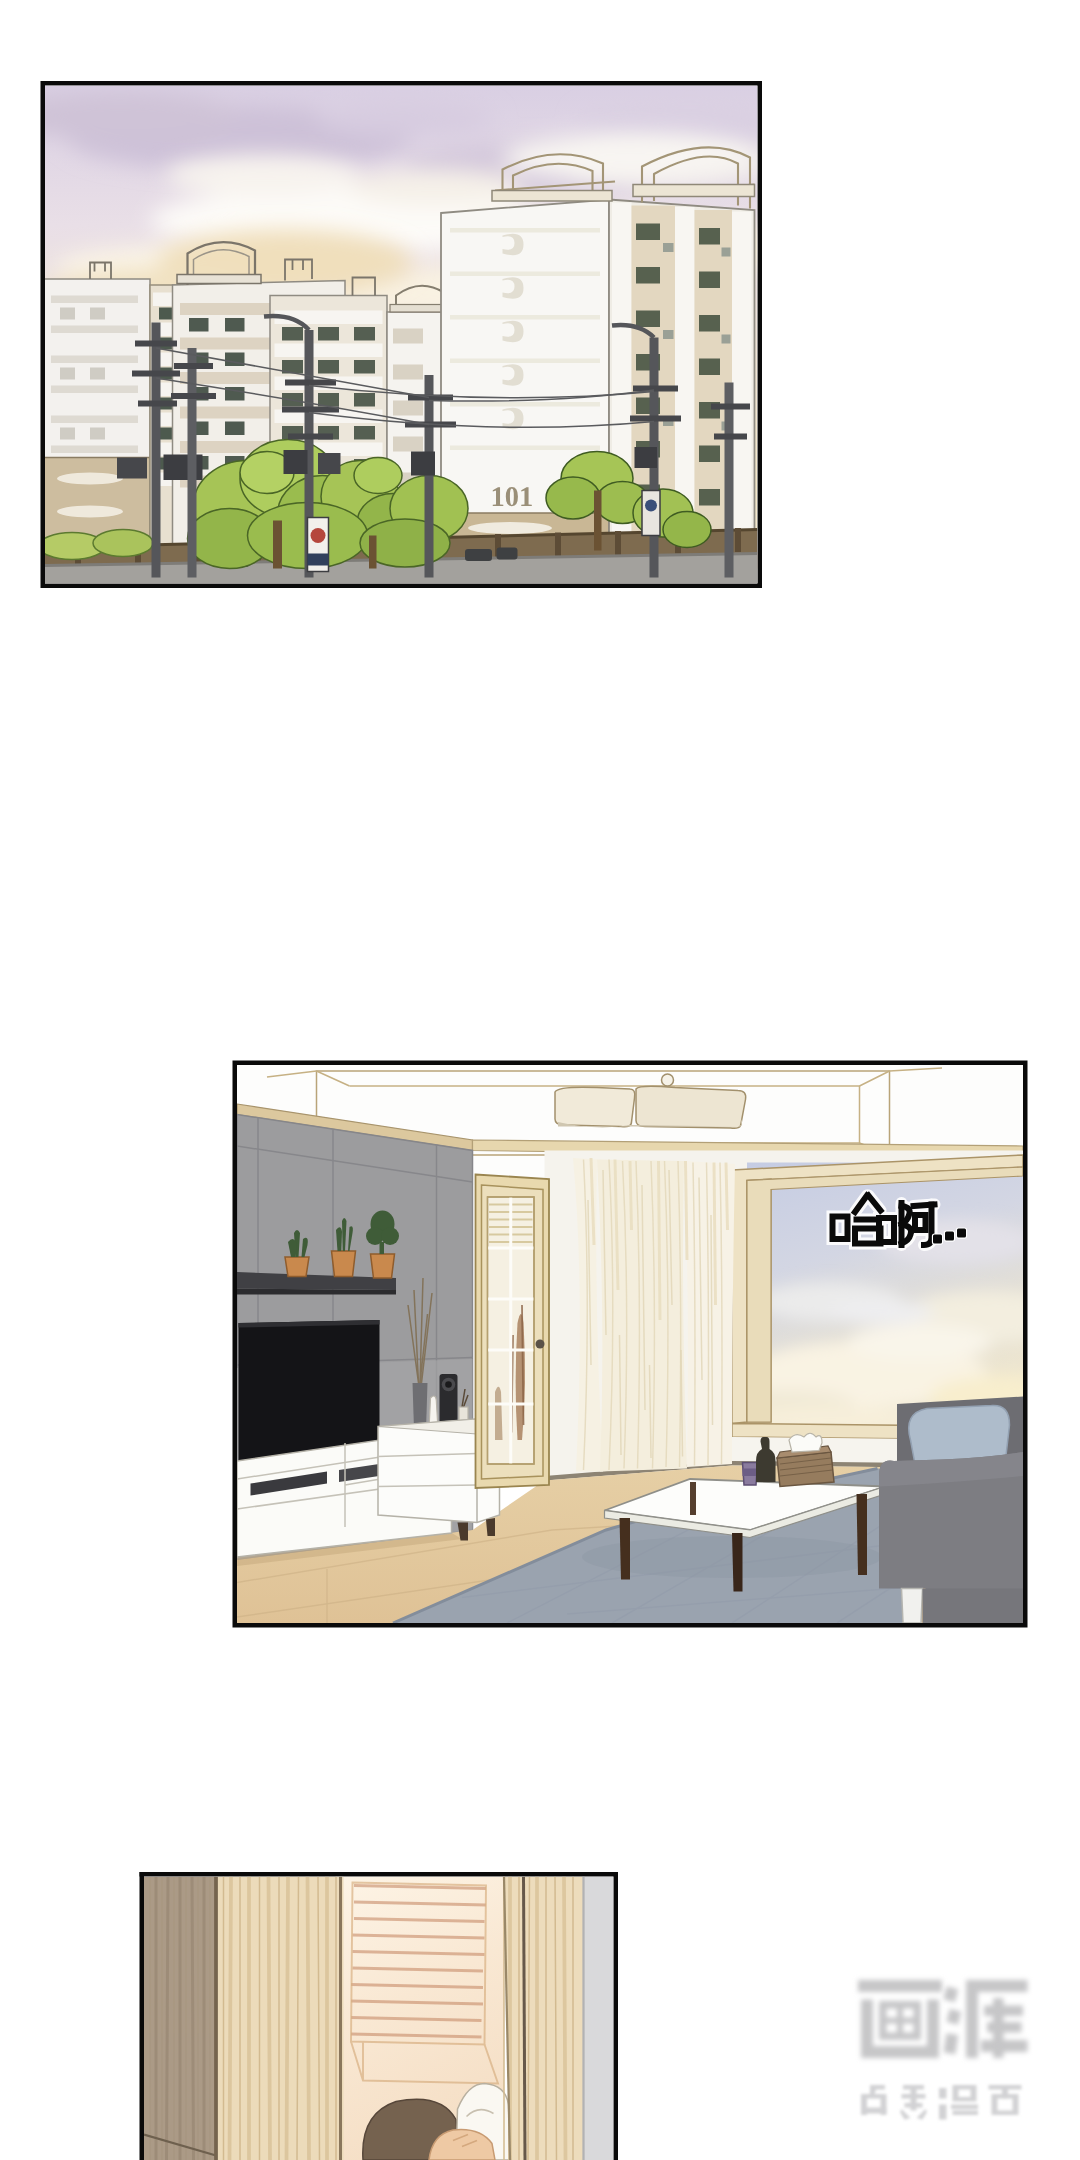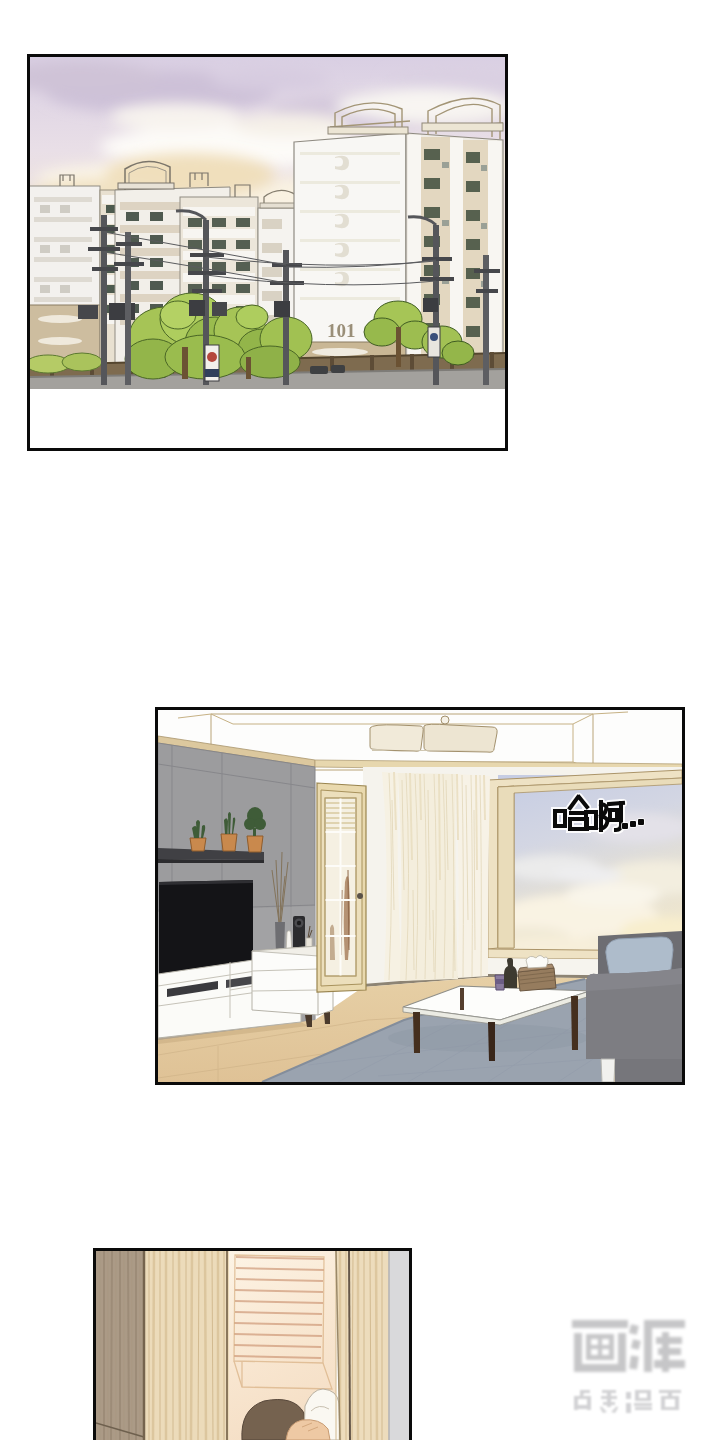--- a/index.html
+++ b/index.html
@@ -1,18 +1,18 @@
 <!DOCTYPE html>
 <html><head>
 <meta charset="utf-8">
 <style>
 html,body{margin:0;padding:0;background:#ffffff;width:720px;height:1440px;overflow:hidden;}
 body{font-family:"Liberation Sans",sans-serif;position:relative;}
 .panel{position:absolute;border:3px solid #0a0a0a;box-sizing:border-box;overflow:hidden;background:#fff;}
-#p1{left:27px;top:54px;width:481px;height:397px;}
+#p1{left:27px;top:54px;width:481px;height:338px;}
 #p2{left:155px;top:707px;width:530px;height:378px;}
 #p3{left:93px;top:1248px;width:319px;height:192px;border-bottom:none;}
 #wm{position:absolute;left:558px;top:1312px;width:150px;}
 </style>
 </head>
 <body>
 
 <div class="panel" id="p1">
 <svg width="475" height="332" viewBox="0 0 475 332" xmlns="http://www.w3.org/2000/svg">
 <defs>

